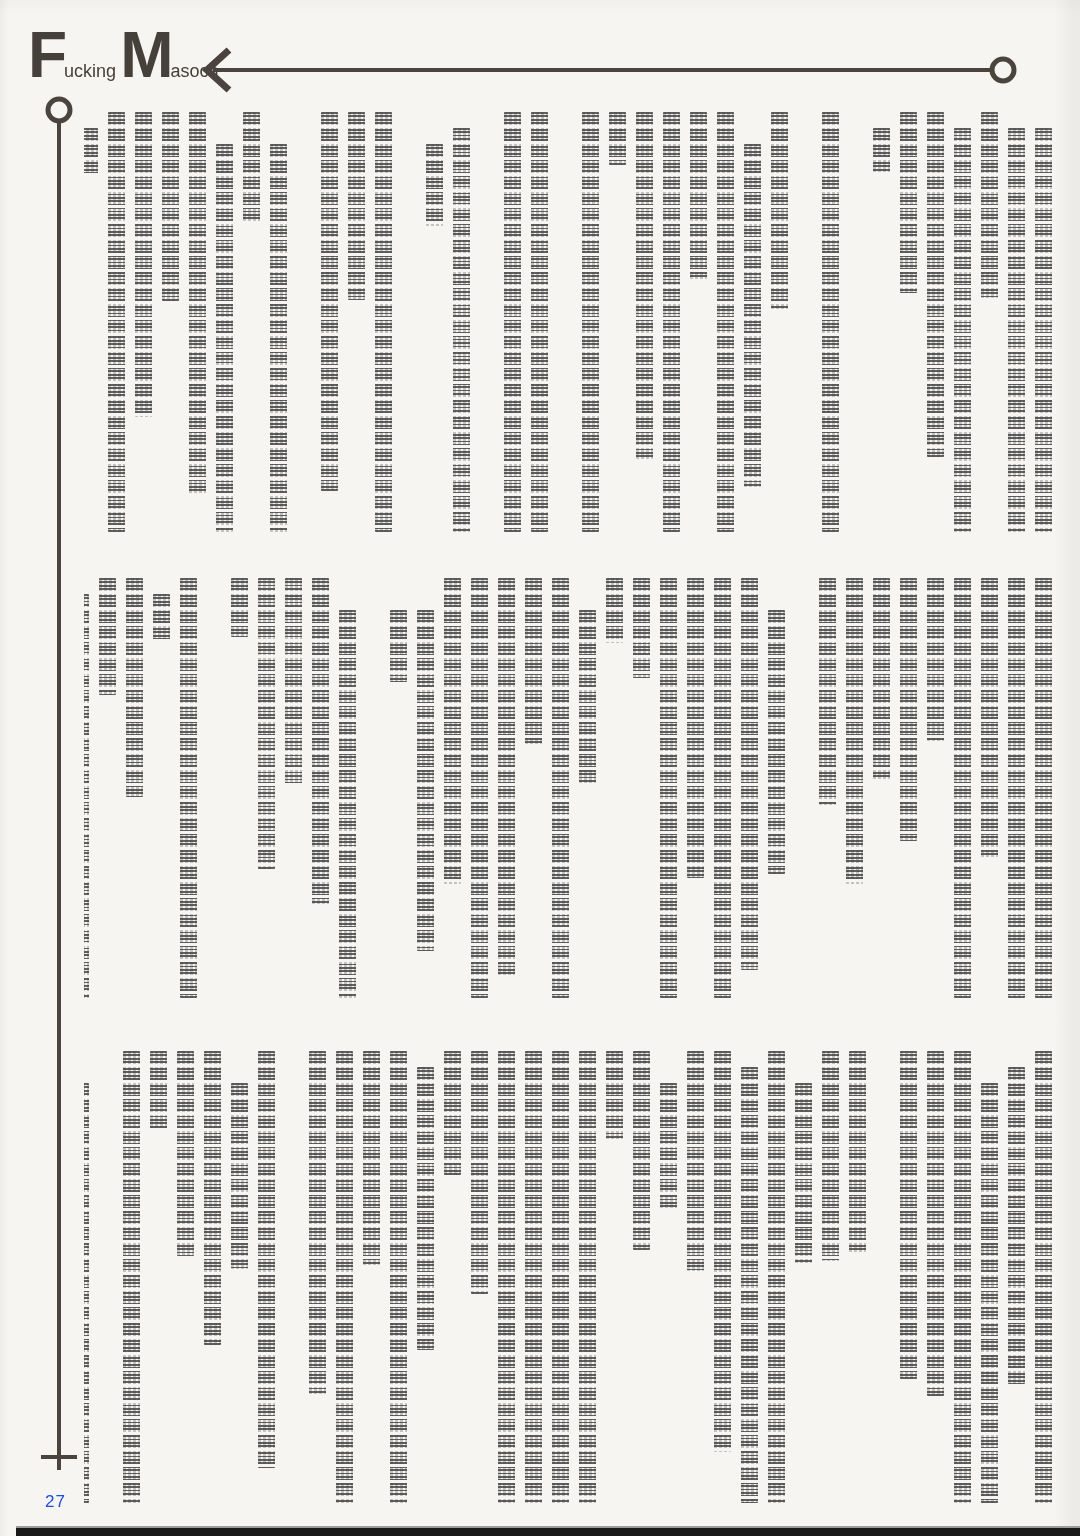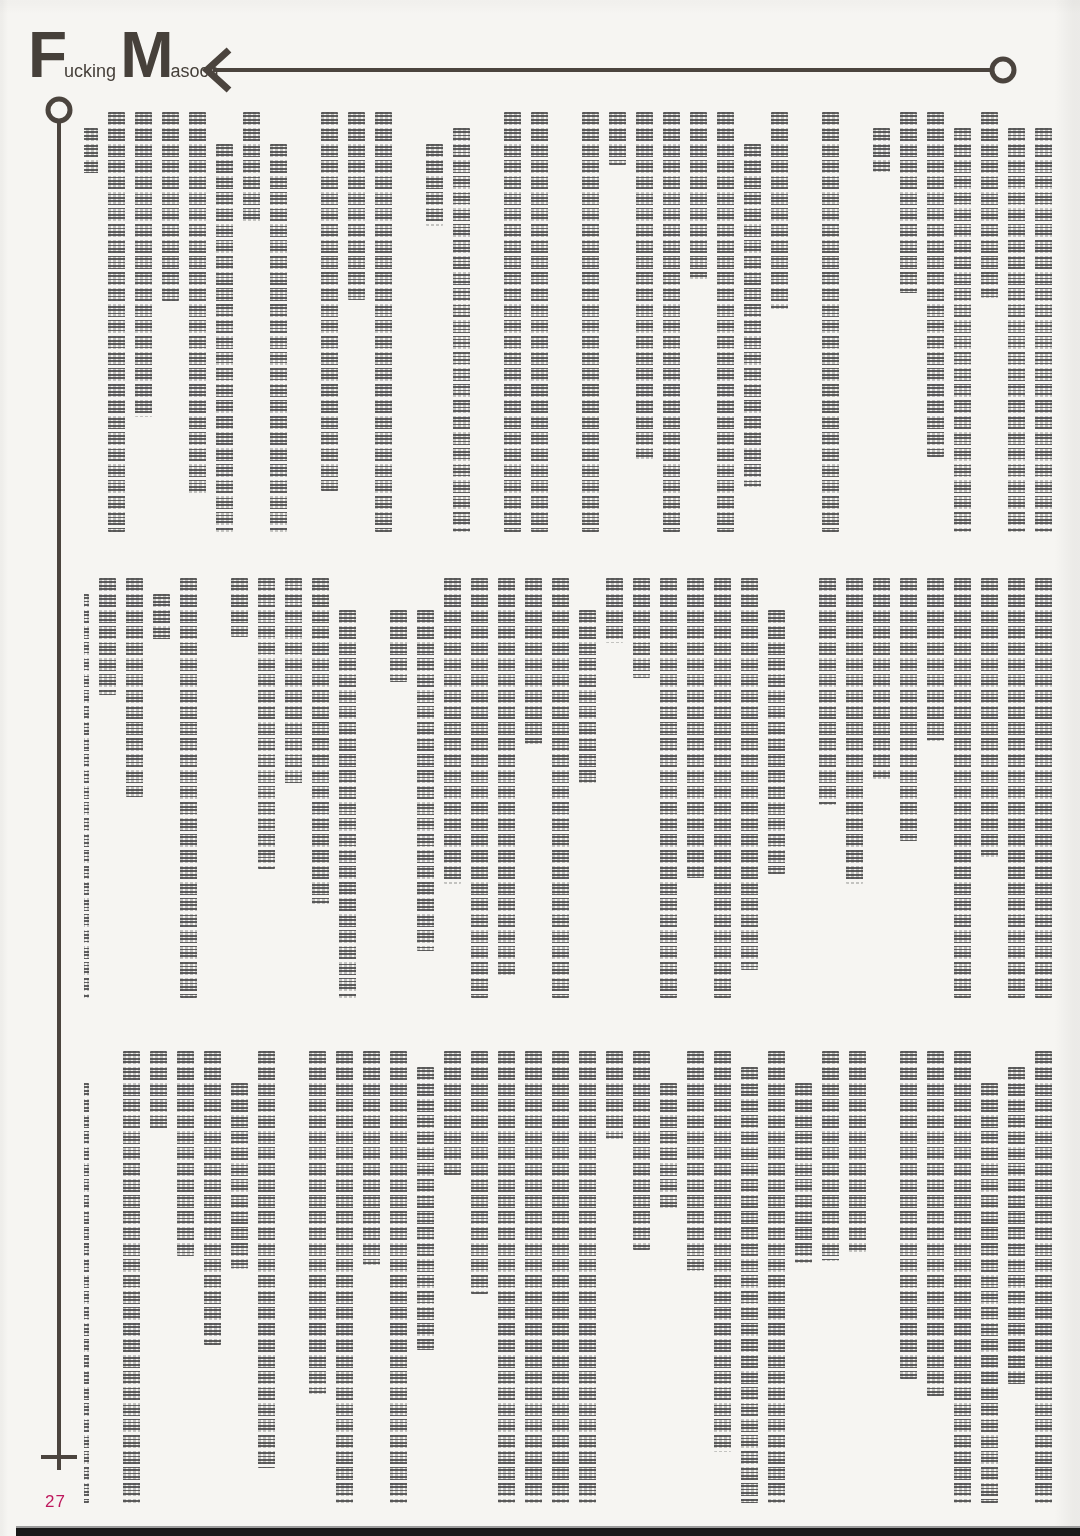--- a/index.html
+++ b/index.html
@@ -70,21 +70,21 @@
     background-image:
       repeating-linear-gradient(to bottom, rgba(246,245,242,0) 0 13px, #f6f5f2 13px 16px),
       repeating-linear-gradient(to bottom, rgba(64,64,64,0.82) 0 1.7px, rgba(64,64,64,0) 1.7px 3.4px),
       repeating-linear-gradient(to right, rgba(64,64,64,0.28) 0 3px, rgba(255,255,255,0) 3px 5px);
   }
 
   .page-number {
     position: absolute;
     left: 45px; top: 1492px;
     font-size: 17px;
-    color: #be185d;
+    color: #1d4ed8;
     letter-spacing: 1px;
   }
 
   .bottom-bar {
     position: absolute;
     left: 16px; right: 0; bottom: 0;
     height: 8px;
     background: #191919;
     border-top: 2px solid #9b9b9b;
   }

